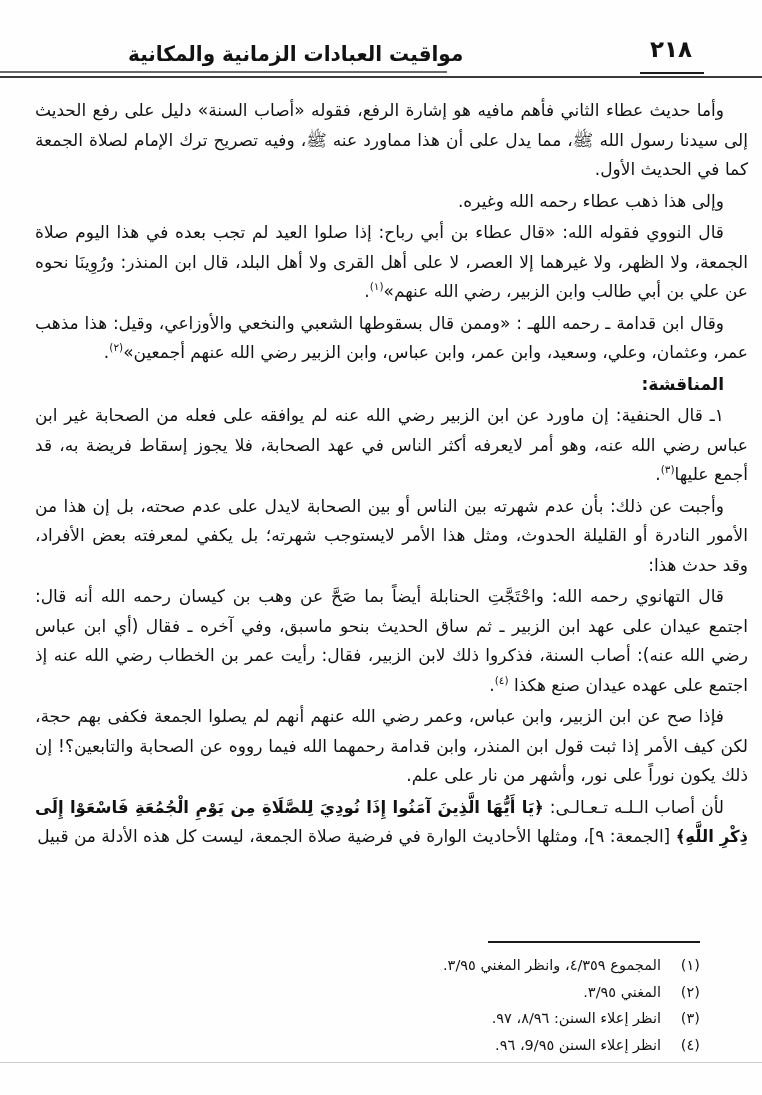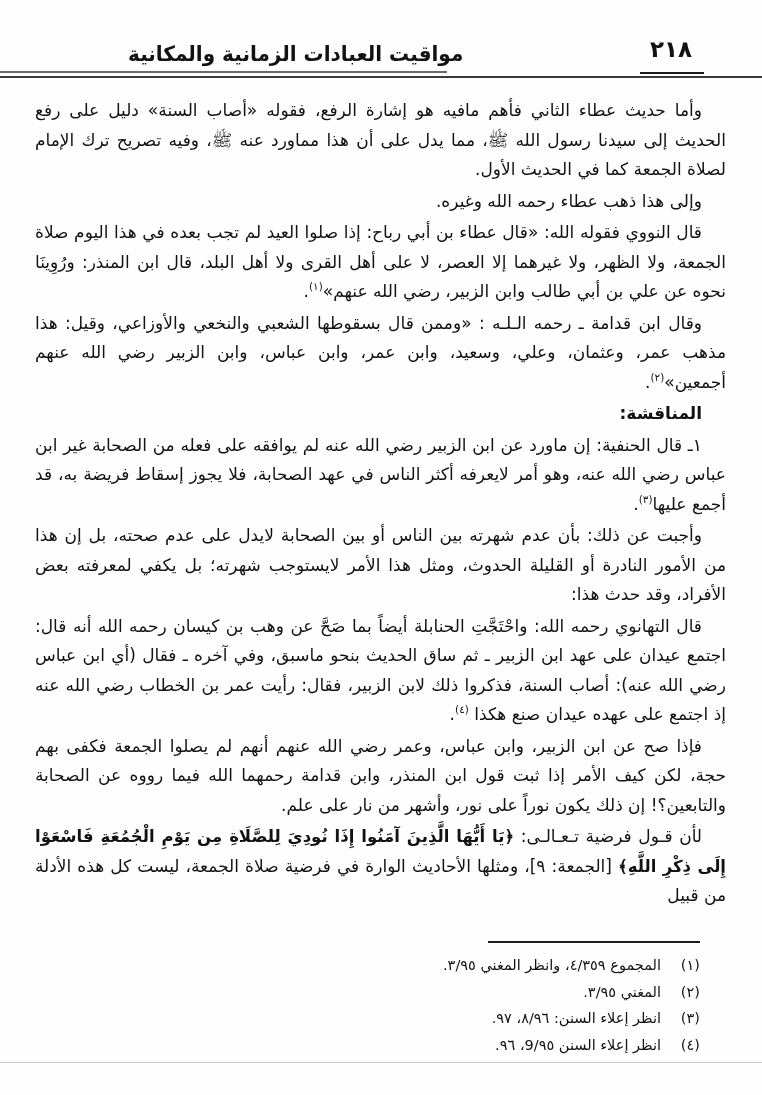--- a/index.html
+++ b/index.html
@@ -22,21 +22,21 @@
   .page-title{
     position:absolute;top:42px;left:128px;
     font-size:20px;font-weight:bold;
     transform:scaleY(1.05);
   }
   .rule-title{position:absolute;top:71px;left:0;width:447px;height:2px;background:#6a6a6a;}
   .rule-page{position:absolute;top:72px;right:58px;width:64px;height:2px;background:#1c1c1c;}
   .rule-full{position:absolute;top:76px;left:0;width:762px;height:2px;background:#3a3a3a;}
   
   .body{
-    padding:16px 36px 0 35px;
+    padding:16px 14px 0 35px;
     font-size:17px;
     line-height:29.5px;
     text-align:justify;
     text-justify:inter-word;
   }
   .body p{margin:0 0 2px 0;text-indent:24px;}
   .b{font-weight:normal;}
   sup.fn{font-size:10.5px;vertical-align:super;line-height:0;}
   .heading{font-weight:bold;margin:2px 0;}
   .verse{font-weight:bold;font-size:16.5px;}
@@ -66,34 +66,34 @@
   </div>
 
   <div class="body">
 
     <p>وأما حديث عطاء الثاني فأهم مافيه هو إشارة الرفع، فقوله «أصاب السنة» دليل على رفع الحديث إلى سيدنا رسول الله ﷺ، مما يدل على أن هذا مماورد عنه ﷺ، وفيه تصريح ترك الإمام لصلاة الجمعة كما في الحديث الأول.</p>
 
     <p>وإلى هذا ذهب عطاء رحمه الله وغيره.</p>
 
     <p><span>قال النووي فقوله الله: </span><span class="b">«قال عطاء بن أبي رباح: إذا صلوا العيد لم تجب بعده في هذا اليوم صلاة الجمعة، ولا الظهر، ولا غيرهما إلا العصر، لا على أهل القرى ولا أهل البلد، قال ابن المنذر: ورُوِينَا نحوه عن علي بن أبي طالب وابن الزبير، رضي الله عنهم»</span><sup class="fn">(١)</sup><span>.</span></p>
 
-    <p><span>وقال ابن قدامة ـ رحمه الـلـه : </span><span class="b">«وممن قال بسقوطها الشعبي والنخعي والأوزاعي، وقيل: هذا مذهب عمر، وعثمان، وعلي، وسعيد، وابن عمر، وابن عباس، وابن الزبير رضي الله عنهم أجمعين»</span><sup class="fn">(٢)</sup><span>.</span></p>
+    <p><span>وقال ابن قدامة ـ رحمه اللهـ : </span><span class="b">«وممن قال بسقوطها الشعبي والنخعي والأوزاعي، وقيل: هذا مذهب عمر، وعثمان، وعلي، وسعيد، وابن عمر، وابن عباس، وابن الزبير رضي الله عنهم أجمعين»</span><sup class="fn">(٢)</sup><span>.</span></p>
 
     <p class="heading">المناقشة:</p>
 
     <p><span>١ـ قال الحنفية: إن ماورد عن ابن الزبير رضي الله عنه لم يوافقه على فعله من الصحابة غير ابن عباس رضي الله عنه، وهو أمر لايعرفه أكثر الناس في عهد الصحابة، فلا يجوز إسقاط فريضة به، قد أجمع عليها</span><sup class="fn">(٣)</sup><span>.</span></p>
 
     <p>وأجبت عن ذلك: بأن عدم شهرته بين الناس أو بين الصحابة لايدل على عدم صحته، بل إن هذا من الأمور النادرة أو القليلة الحدوث، ومثل هذا الأمر لايستوجب شهرته؛ بل يكفي لمعرفته بعض الأفراد، وقد حدث هذا:</p>
 
     <p><span>قال التهانوي رحمه الله: واحْتَجَّتِ الحنابلة أيضاً بما صَحَّ عن وهب بن كيسان رحمه الله أنه قال: اجتمع عيدان على عهد ابن الزبير ـ ثم ساق الحديث بنحو ماسبق، وفي آخره ـ فقال (أي ابن عباس رضي الله عنه): أصاب السنة، فذكروا ذلك لابن الزبير، فقال: رأيت عمر بن الخطاب رضي الله عنه إذ اجتمع على عهده عيدان صنع هكذا </span><sup class="fn">(٤)</sup><span>.</span></p>
 
     <p>فإذا صح عن ابن الزبير، وابن عباس، وعمر رضي الله عنهم أنهم لم يصلوا الجمعة فكفى بهم حجة، لكن كيف الأمر إذا ثبت قول ابن المنذر، وابن قدامة رحمهما الله فيما رووه عن الصحابة والتابعين؟! إن ذلك يكون نوراً على نور، وأشهر من نار على علم.</p>
 
 
-    <p><span class="spread">لأن قـول فرضية تـعـالـى: </span><span class="verse">﴿يَا أَيُّهَا الَّذِينَ آمَنُوا إِذَا نُودِيَ لِلصَّلَاةِ مِن يَوْمِ الْجُمُعَةِ فَاسْعَوْا إِلَى ذِكْرِ اللَّهِ﴾</span><span> [الجمعة: ٩]، ومثلها الأحاديث الوارة في فرضية صلاة الجمعة، ليست كل هذه الأدلة من قبيل</span></p>
+    <p><span class="spread">لأن أصاب الـلـه تـعـالـى: </span><span class="verse">﴿يَا أَيُّهَا الَّذِينَ آمَنُوا إِذَا نُودِيَ لِلصَّلَاةِ مِن يَوْمِ الْجُمُعَةِ فَاسْعَوْا إِلَى ذِكْرِ اللَّهِ﴾</span><span> [الجمعة: ٩]، ومثلها الأحاديث الوارة في فرضية صلاة الجمعة، ليست كل هذه الأدلة من قبيل</span></p>
 
   </div>
 
   <div class="fn-sep"></div>
   <div class="footnotes">
     <div class="fn-row">
       <span class="fn-num">(١)</span>
       <span class="fn-text">المجموع ٤/٣٥٩، وانظر المغني ٣/٩٥.</span>
     </div>
     <div class="fn-row">

